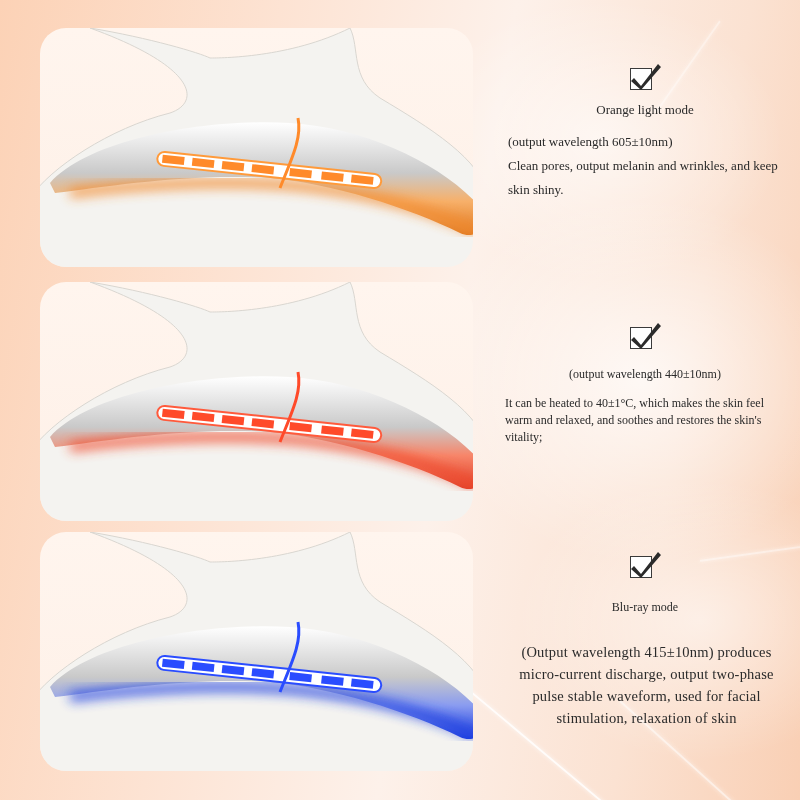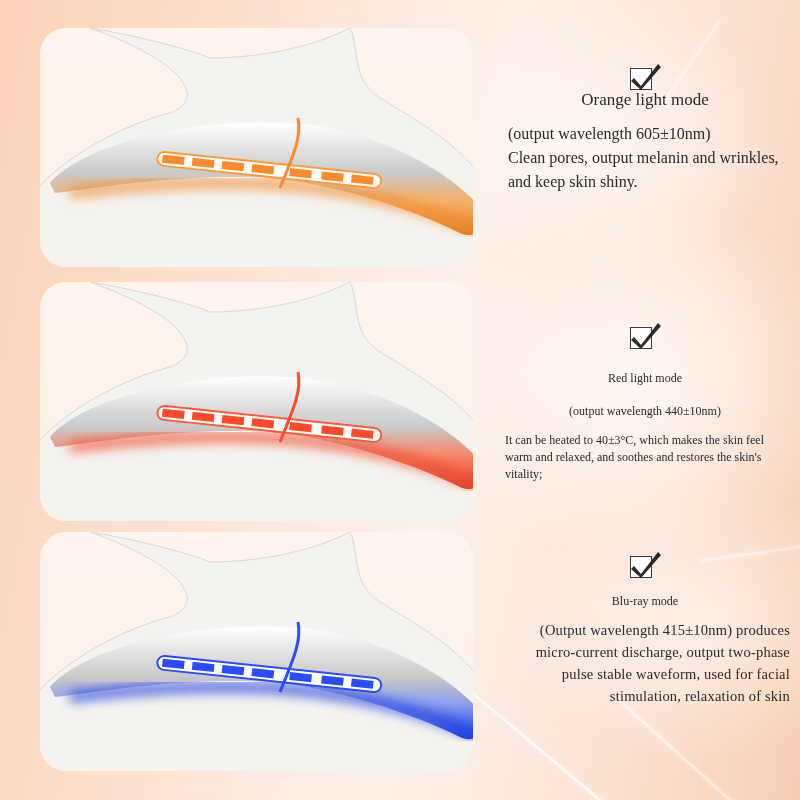--- a/index.html
+++ b/index.html
@@ -35,31 +35,31 @@
     .check {
       display: block; margin: 0 auto; width: 30px; height: 28px; position: relative;
     }
     .check .box {
       position: absolute; left: 0; top: 6px; width: 22px; height: 22px;
       border: 1.5px solid #3a3a3a; background: #fff;
     }
     .check svg { position: absolute; left: 0; top: 0; }
 
     .info1 { top: 62px; }
-    .info1 .title { font-size: 17px; }
-    .info1 .body { text-align: left; font-size: 16px; line-height: 24px; margin-top: 12px; padding-left: 8px; }
+    .info1 .title { font-size: 13px; margin-top: 12px; }
+    .info1 .body { text-align: left; font-size: 13px; line-height: 24px; margin-top: 12px; padding-left: 8px; }
 
     .info2 { top: 321px; }
     .info2 .title { font-size: 12px; margin-top: 22px; }
     .info2 .sub { font-size: 12px; margin-top: 18px; }
     .info2 .body { text-align: left; font-size: 12px; line-height: 17px; margin-top: 13px; padding-left: 5px; }
 
     .info3 { top: 550px; }
-    .info3 .title { font-size: 12px; margin-top: 16px; }
-    .info3 .body { text-align: right; font-size: 14.5px; line-height: 22px; margin-top: 10px; padding-left: 3px; letter-spacing: 0.2px; }
+    .info3 .title { font-size: 12px; margin-top: 22px; }
+    .info3 .body { text-align: center; font-size: 14.5px; line-height: 22px; margin-top: 26px; padding-left: 3px; letter-spacing: 0.2px; }
   </style>
 </head>
 <body>
 
 <div class="streak" style="left:470px; top:690px; width:260px; transform:rotate(40deg);"></div>
 <div class="streak" style="left:620px; top:700px; width:200px; transform:rotate(42deg); opacity:.7"></div>
 <div class="streak" style="left:700px; top:560px; width:140px; transform:rotate(-8deg); opacity:.6"></div>
 <div class="streak" style="left:720px; top:20px; width:110px; transform:rotate(125deg); opacity:.5"></div>
 
 <div class="panel p1">
@@ -166,23 +166,22 @@
   </div>
 </div>
 
 <div class="info info2">
   <span class="check">
     <span class="box"></span>
     <svg width="32" height="28" viewBox="0 0 32 28">
         <path d="M4 16 L11 24 L28 2 L31 5 L11 28 L1 19 Z" fill="#2b2b2b"></path>
       </svg>
   </span>
-  <div class="title">Red light mode</div>
   <div class="sub">(output wavelength 440±10nm)</div>
-  <div class="body">It can be heated to 40±3°C, which makes the skin feel warm and relaxed, and soothes and restores the skin's vitality;</div>
+  <div class="body">It can be heated to 40±1°C, which makes the skin feel warm and relaxed, and soothes and restores the skin's vitality;</div>
 </div>
 
 <div class="info info3">
   <span class="check">
     <span class="box"></span>
     <svg width="32" height="28" viewBox="0 0 32 28">
         <path d="M4 16 L11 24 L28 2 L31 5 L11 28 L1 19 Z" fill="#2b2b2b"></path>
       </svg>
   </span>
   <div class="title">Blu-ray mode</div>

